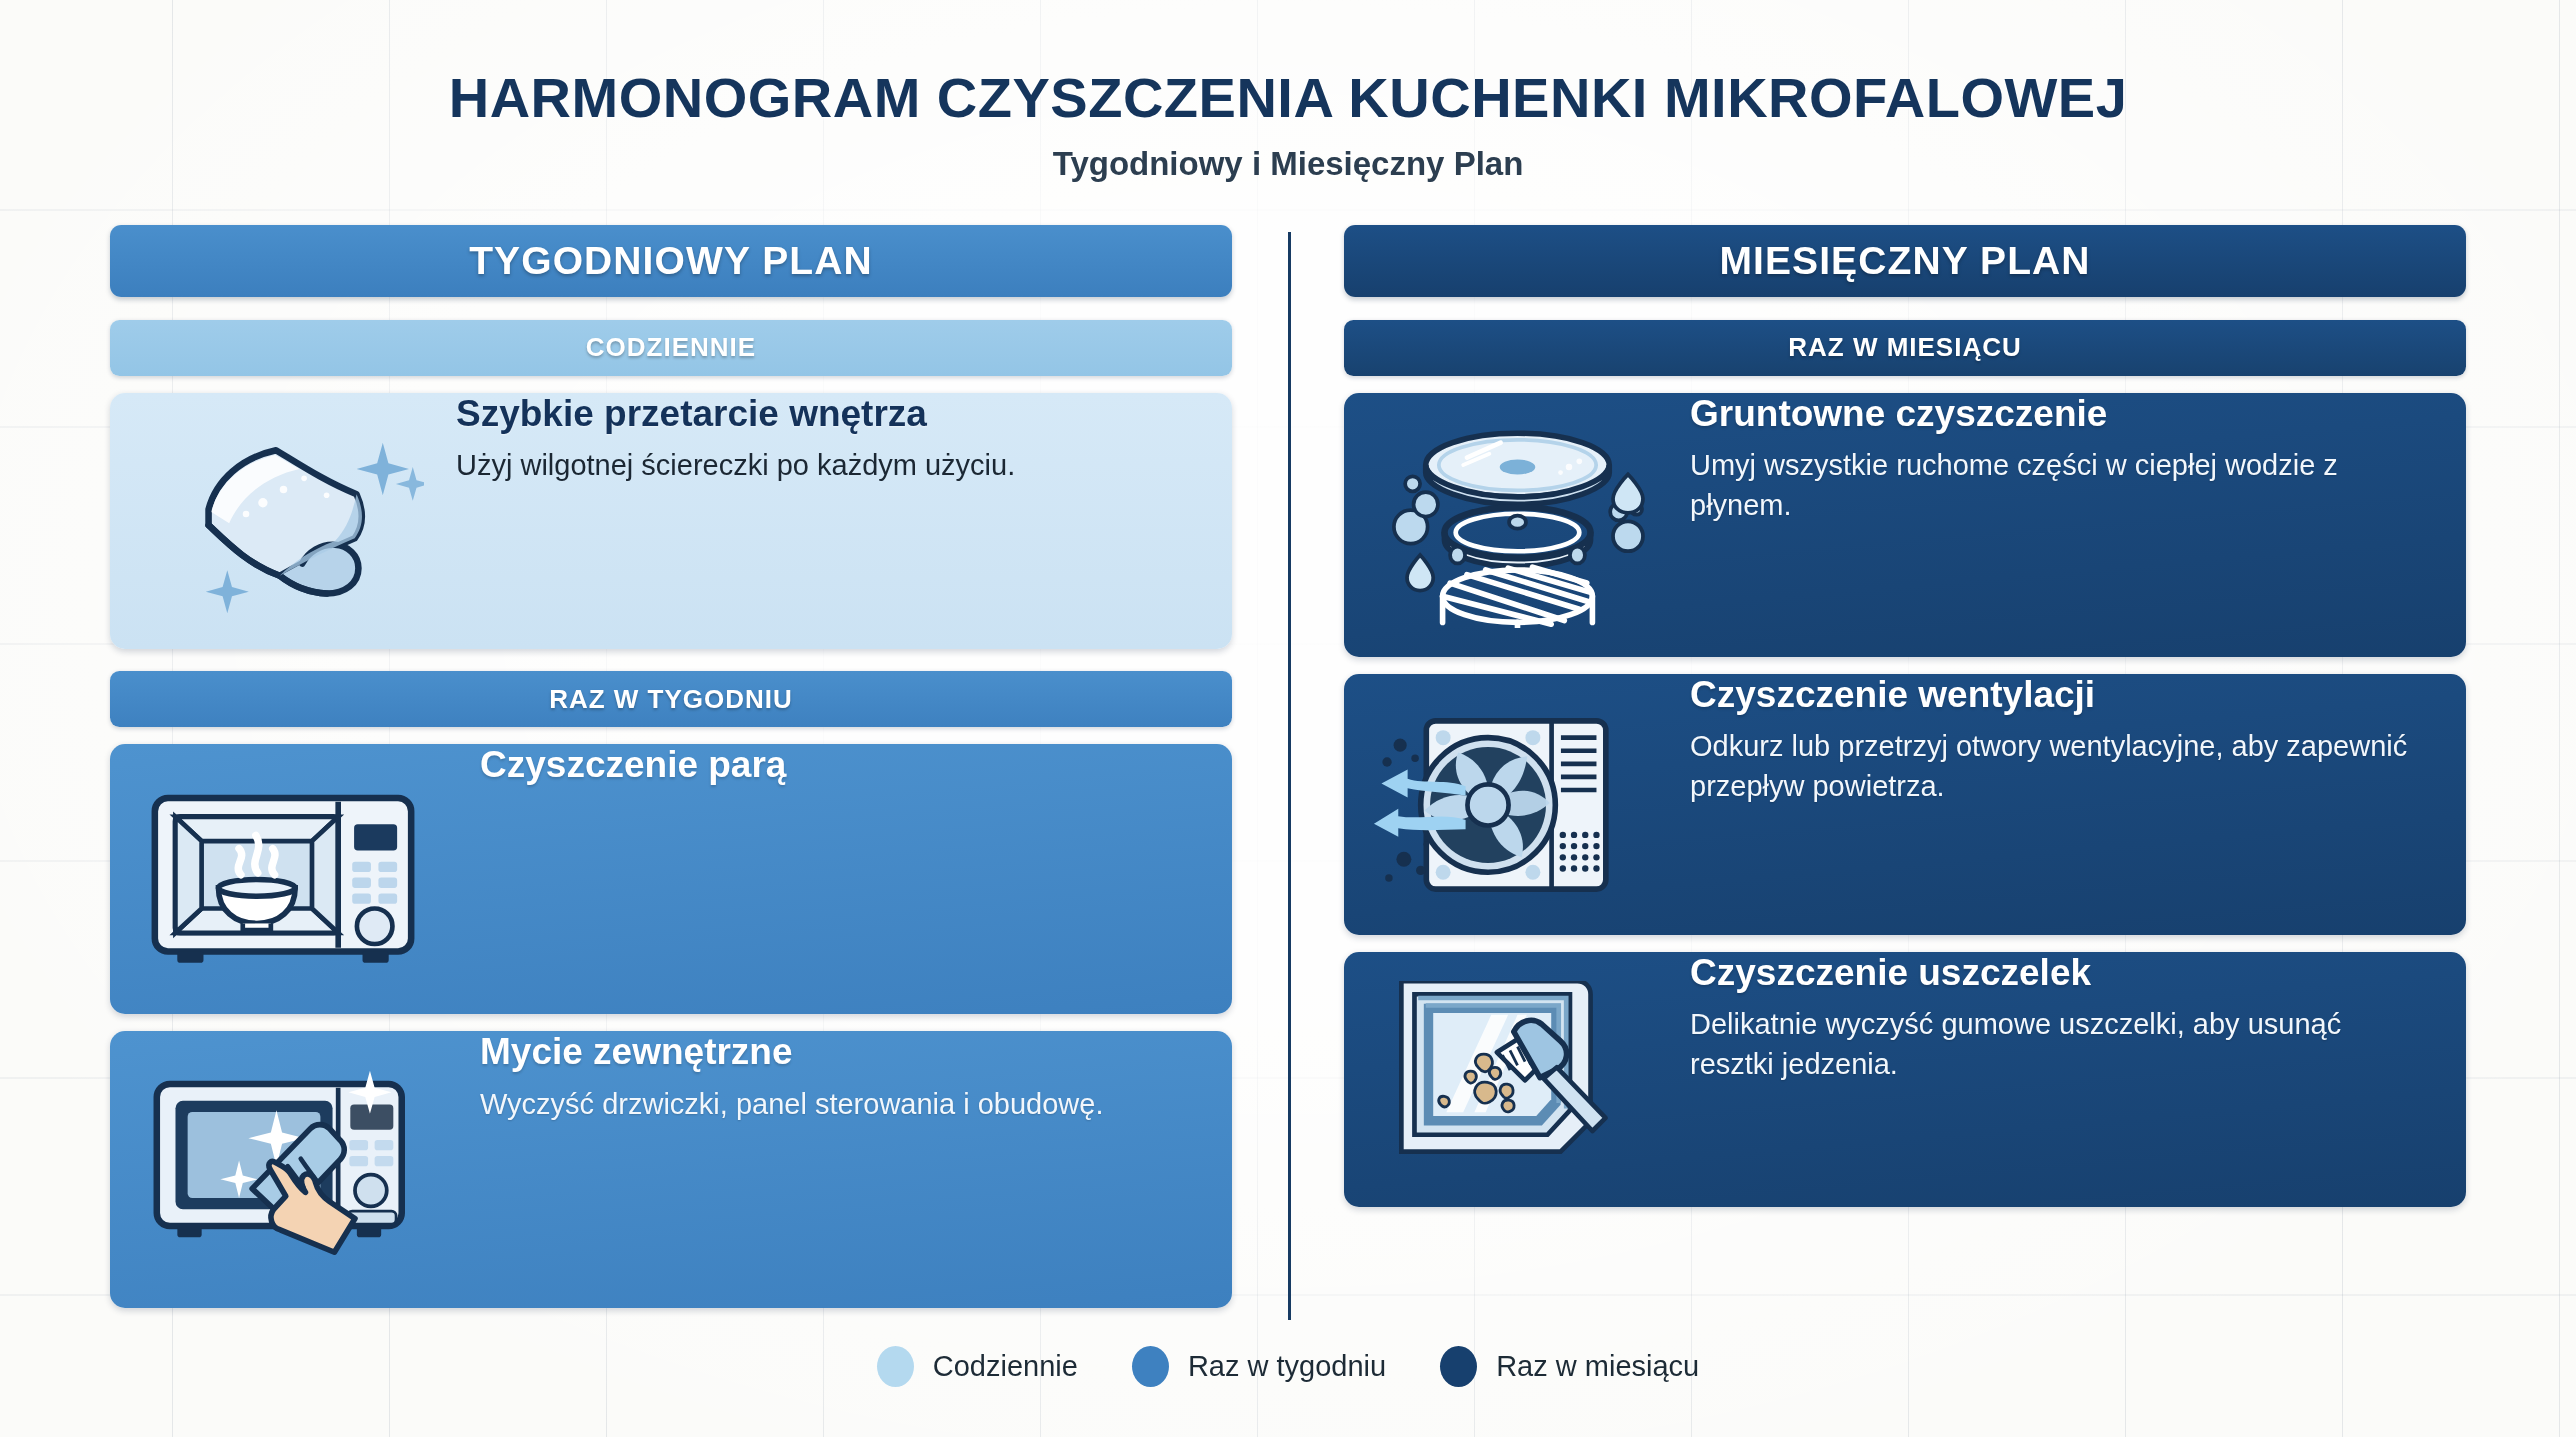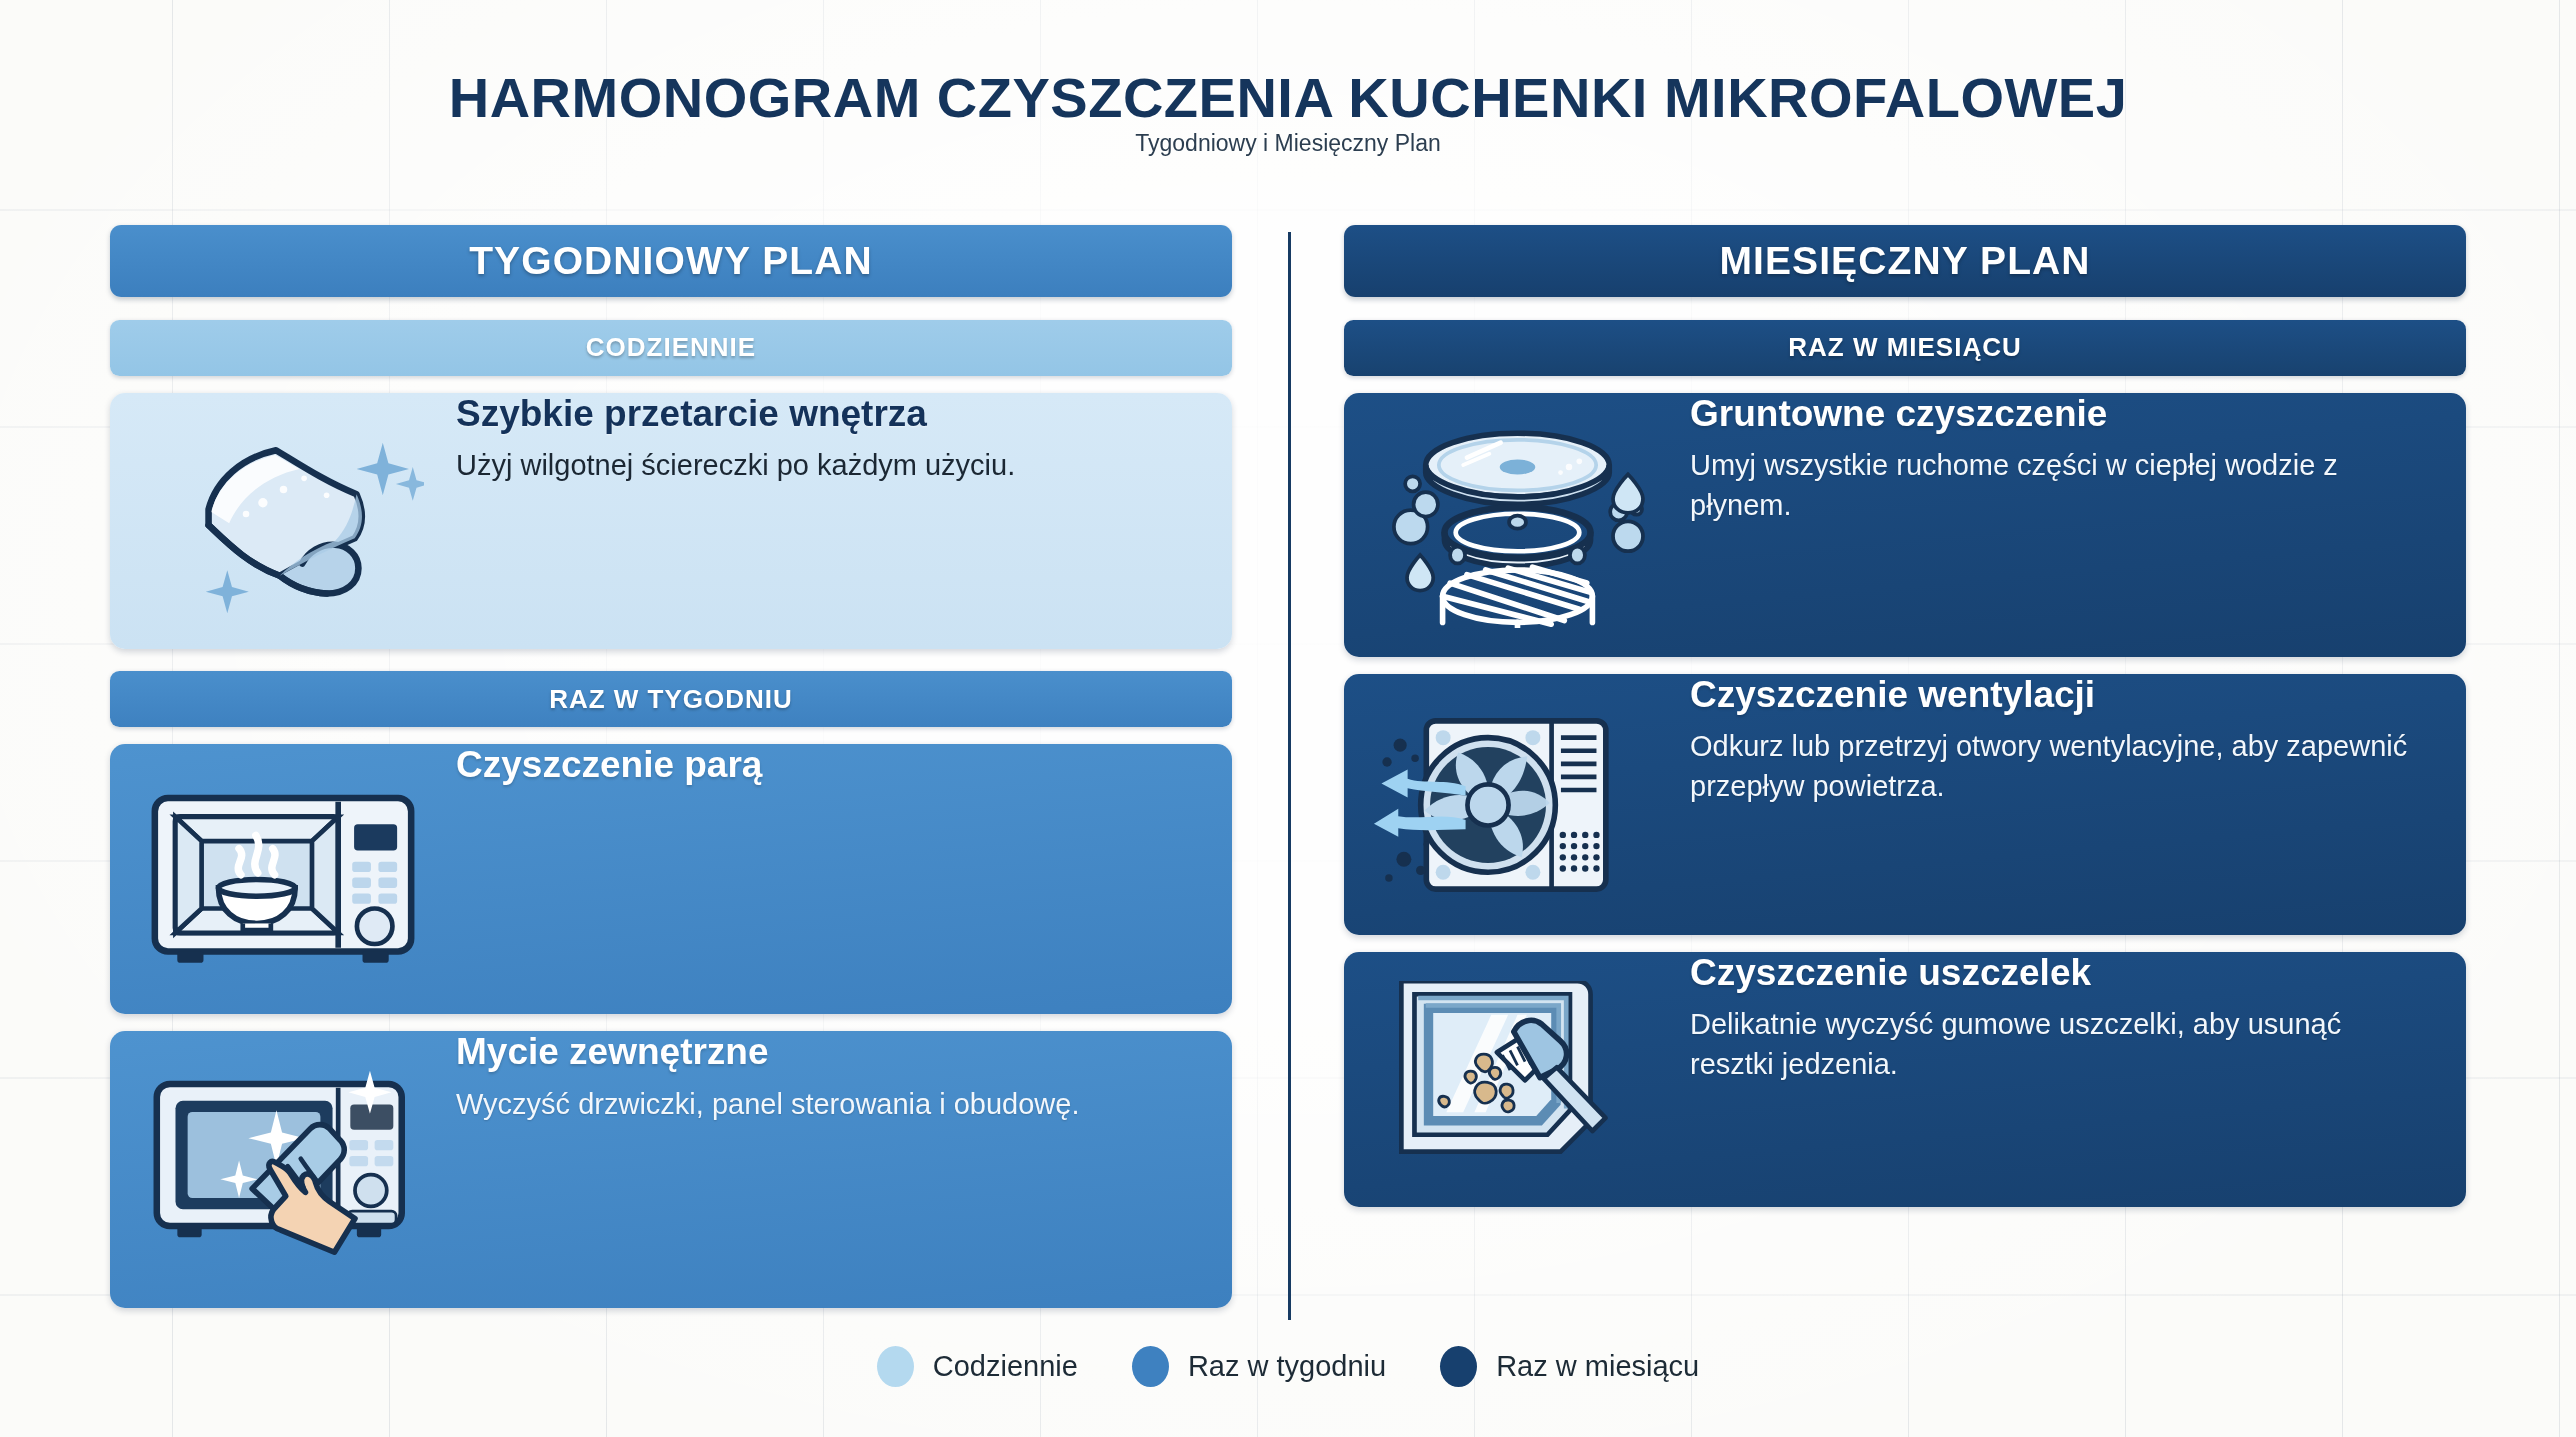--- a/index.html
+++ b/index.html
@@ -28,21 +28,21 @@
 
   
   .header{ position:absolute; top:7px; left:0; right:0; text-align:center; padding-top:58px; }
   .title{
     font-size:56px; font-weight:bold; letter-spacing:0.5px;
     color:#15355c;
     text-shadow:0 1.9px 2.8px rgba(255,255,255,.9);
     white-space:nowrap;
   }
   .subtitle{
-    font-size:23px; color:#2c3e50; font-weight:400;
+    margin-top:15px; font-size:33px; color:#2c3e50; font-weight:700;
   }
 
   
   .board{
     position:absolute; top:225px; left:0; right:0; height:1105px;
     display:flex; justify-content:center; align-items:flex-start;
   }
   .divider{
     position:absolute; left:1288px; top:232px; width:2.8px; height:1088px;
     background:#173b63;
@@ -73,21 +73,21 @@
   .sub-banner.monthly{ background:linear-gradient(180deg,#1d4f86 0%,#18426f 100%); }
 
   
   .card{
     margin-top:17px; border-radius:15px;
     display:flex; align-items:flex-start;
     overflow:hidden; position:relative;
     box-shadow:0 2.8px 6.6px rgba(20,40,70,.18);
   }
   .card.daily   { background:linear-gradient(180deg,#d6e9f7 0%,#cbe2f3 100%); height:256px; }
-  .card.weekly  { background:linear-gradient(175deg,#4e93cf 0%,#3d80bf 100%); height:270px; }
+  .card.weekly  { background:linear-gradient(175deg,#4e93cf 0%,#3d80bf 100%); height:270px;gap:24px; }
   .card.monthly { background:linear-gradient(175deg,#1d4f86 0%,#17406e 100%); height:270px; }
   .card.m1{ height:264px; }
   .card.m2{ height:261px; }
   .card.m3{ height:255px; }
   .card.w3{ height:277px; }
 
   .card-art{
     width:346px; min-width:346px; height:100%;
     display:flex; align-items:center; justify-content:center;
   }

